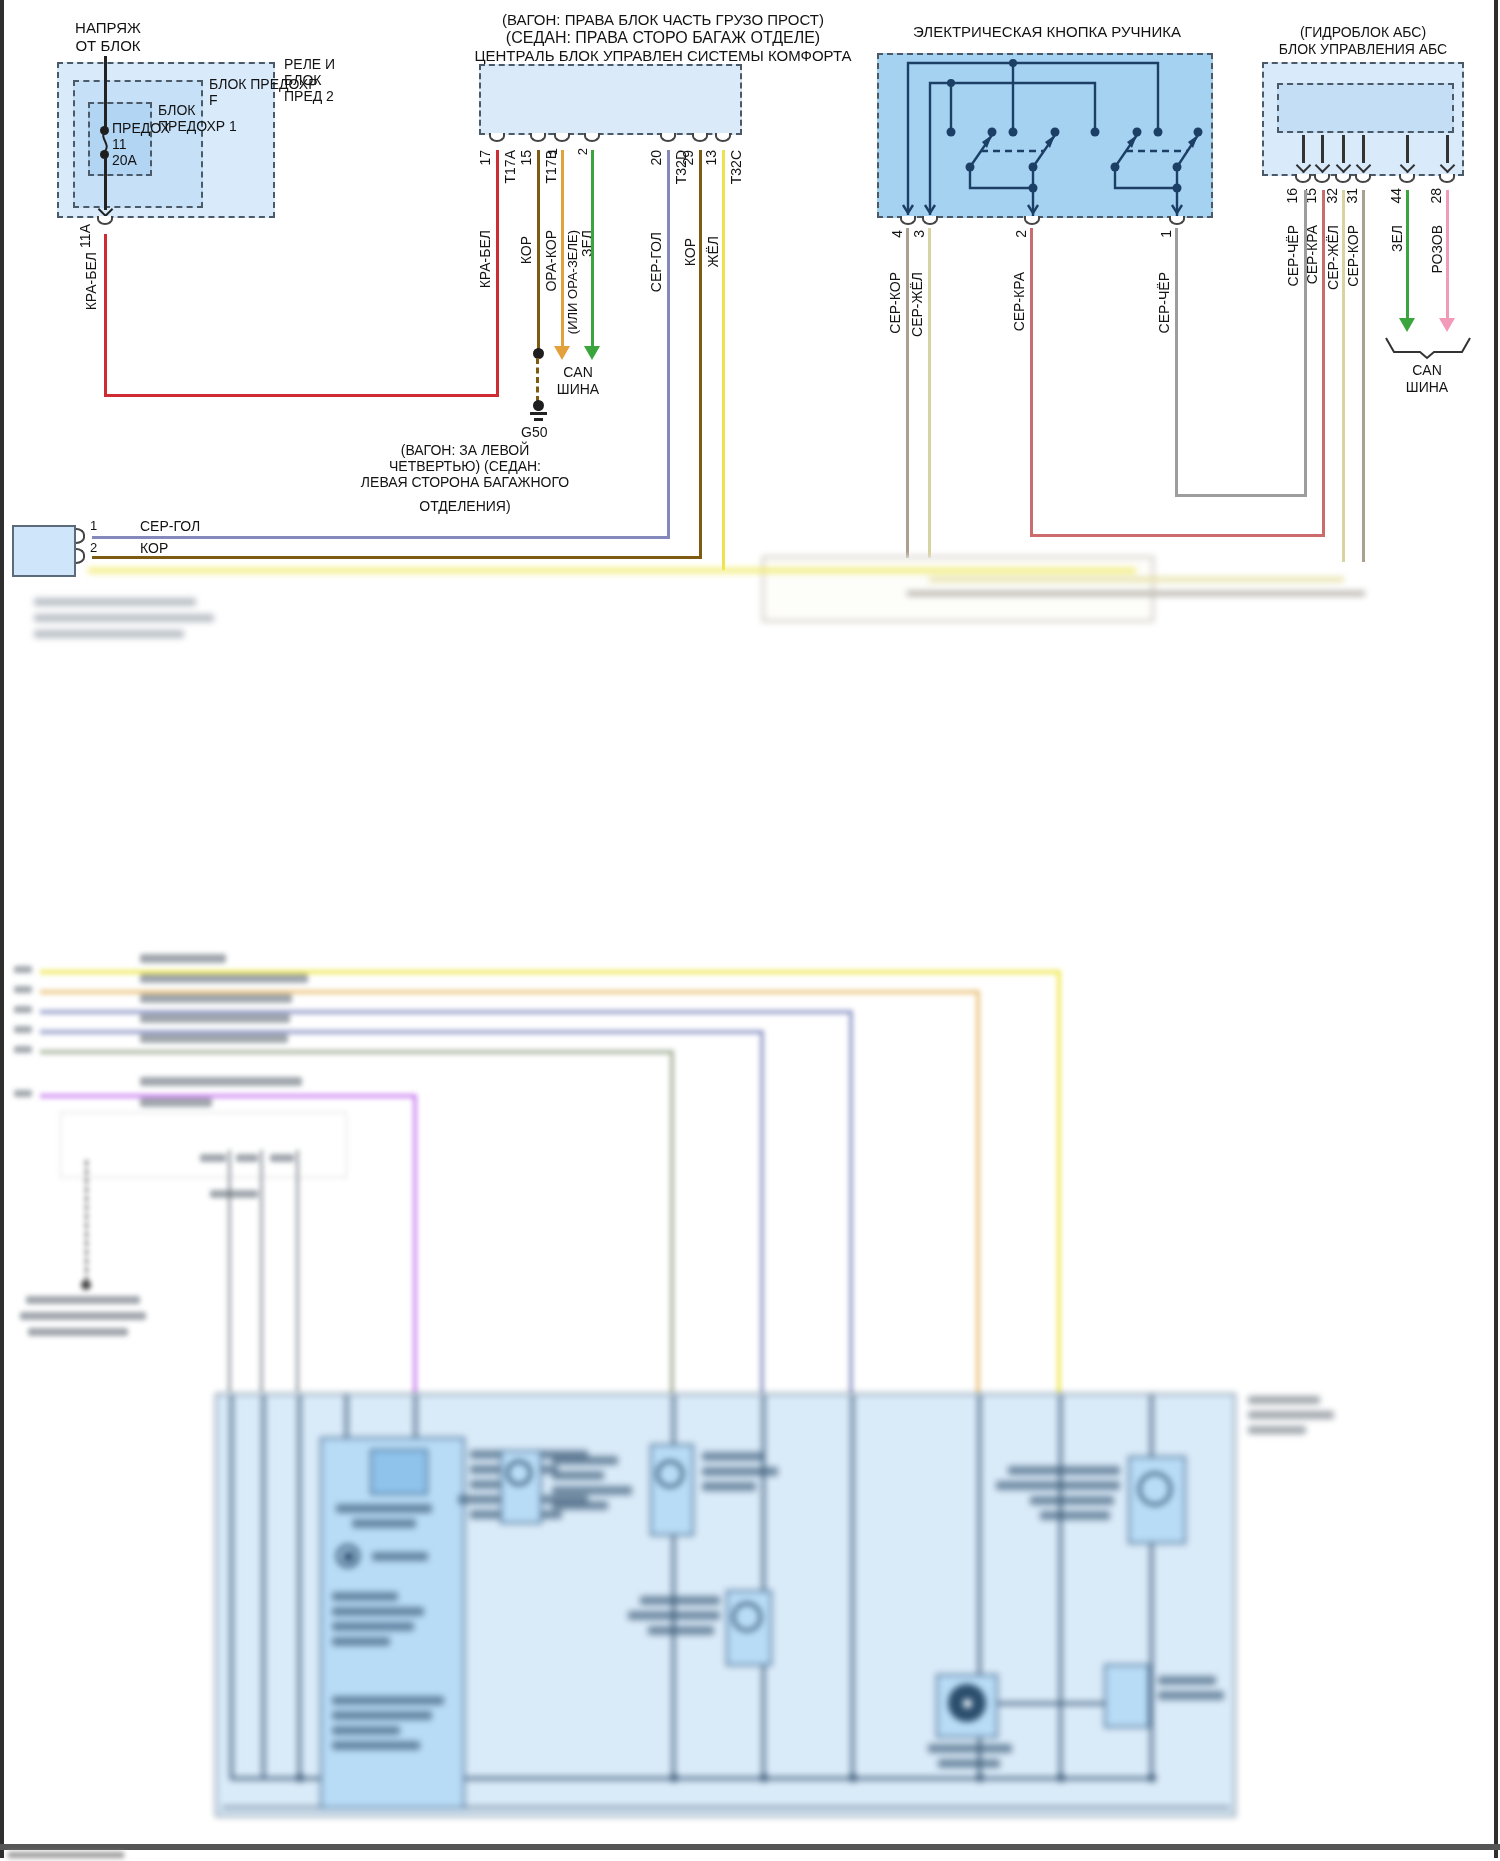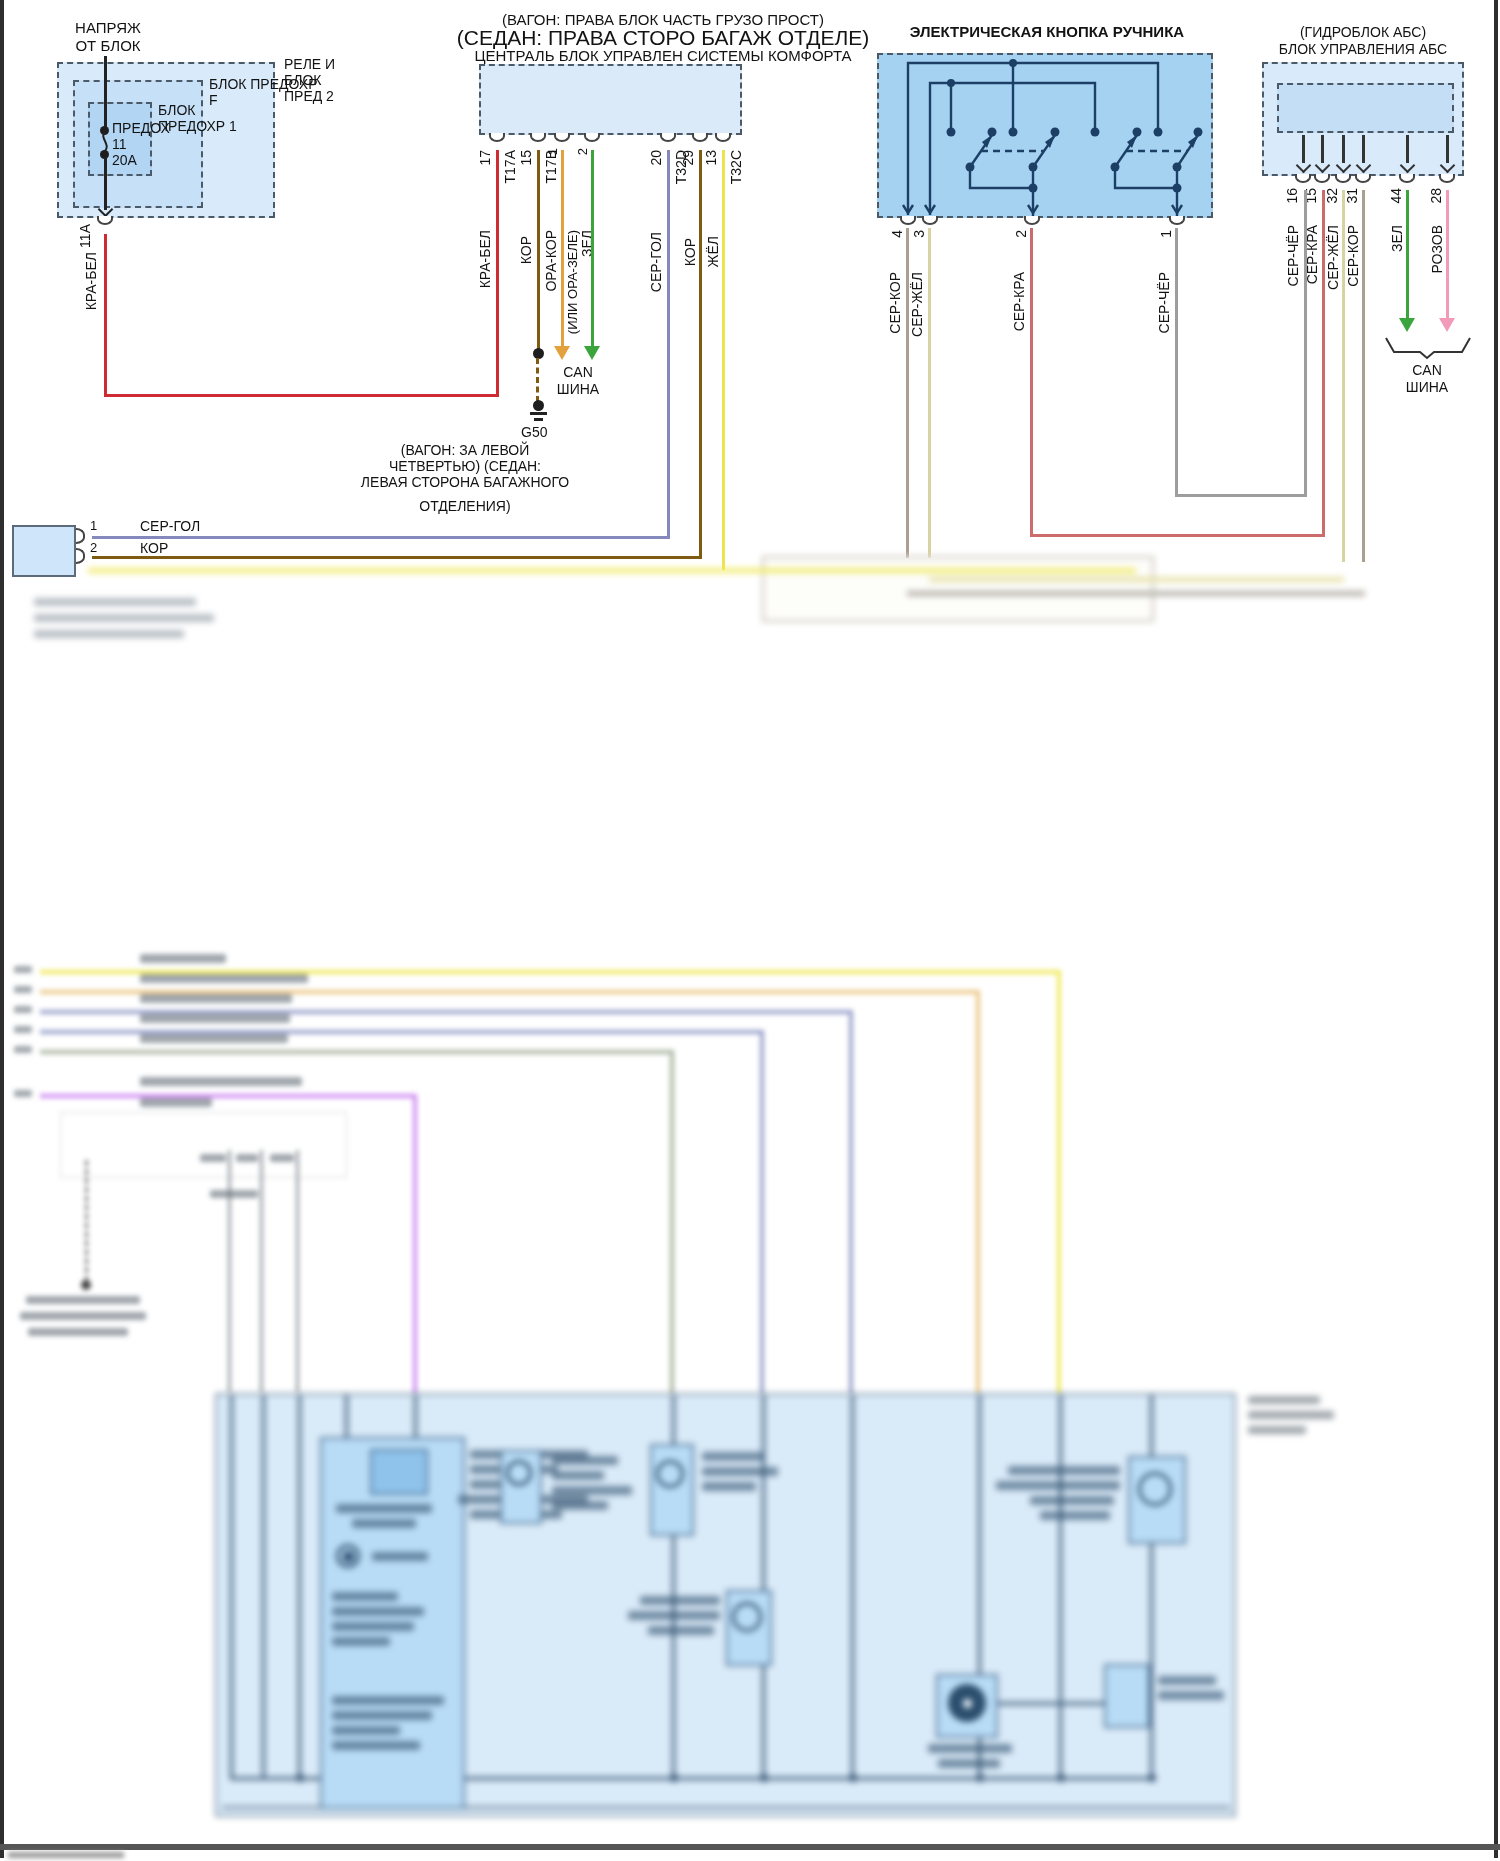--- a/index.html
+++ b/index.html
@@ -73,21 +73,21 @@
   <div class="chev" style="left:100px;top:204px;border-color:#222;"></div>
   <div class="arc" style="left:97px;top:216px;"></div>
   <div class="vt" style="left:78px;top:224px;">11А</div>
   <div class="vt" style="left:84px;top:252px;">КРА-БЕЛ</div>
 
   <div class="wv c-kra" style="left:104px;top:234px;height:162px;"></div>
   <div class="wh c-kra" style="left:104px;top:394px;width:395px;"></div>
   <div class="wv c-kra" style="left:496px;top:150px;height:246px;"></div>
 
   <div class="hl tc" style="left:428px;top:12px;width:470px;font-size:15px;">(ВАГОН: ПРАВА БЛОК ЧАСТЬ ГРУЗО ПРОСТ)</div>
-  <div class="hl tc" style="left:428px;top:30px;width:470px;font-size:21px;">(СЕДАН: ПРАВА СТОРО БАГАЖ ОТДЕЛЕ)</div>
+  <div class="hl tc" style="left:428px;top:30px;width:470px;font-size:16px;">(СЕДАН: ПРАВА СТОРО БАГАЖ ОТДЕЛЕ)</div>
   <div class="hl tc" style="left:428px;top:48px;width:470px;font-size:15px;">ЦЕНТРАЛЬ БЛОК УПРАВЛЕН СИСТЕМЫ КОМФОРТА</div>
   <div class="dbox f-mod" style="left:479px;top:64px;width:263px;height:71px;"></div>
 
   <div class="arc" style="left:489px;top:133px;"></div>
   <div class="arc" style="left:530px;top:133px;"></div>
   <div class="arc" style="left:554px;top:133px;"></div>
   <div class="arc" style="left:584px;top:133px;"></div>
   <div class="arc" style="left:660px;top:133px;"></div>
   <div class="arc" style="left:692px;top:133px;"></div>
   <div class="arc" style="left:715px;top:133px;"></div>
@@ -138,21 +138,21 @@
   <div class="solidbox" style="left:12px;top:525px;width:64px;height:52px;background:#cfe6fa;border:2.5px solid #5b6b7a;"></div>
   <div class="arcr" style="left:76px;top:528px;"></div>
   <div class="arcr" style="left:76px;top:548px;"></div>
   <div class="hl sm" style="left:90px;top:518px;">1</div>
   <div class="hl sm" style="left:90px;top:540px;">2</div>
   <div class="wh c-sergol" style="left:92px;top:536px;width:578px;"></div>
   <div class="wh c-kor" style="left:92px;top:556px;width:610px;"></div>
   <div class="hl" style="left:140px;top:518px;">СЕР-ГОЛ</div>
   <div class="hl" style="left:140px;top:540px;">КОР</div>
 
-  <div class="hl tc" style="left:870px;top:24px;width:354px;font-size:15px;font-weight:bold;">ЭЛЕКТРИЧЕСКАЯ КНОПКА РУЧНИКА</div>
+  <div class="hl tc" style="left:870px;top:24px;width:354px;font-size:15px;">ЭЛЕКТРИЧЕСКАЯ КНОПКА РУЧНИКА</div>
   <div class="dbox f-btn" style="left:877px;top:53px;width:336px;height:165px;"></div>
   <svg class="el" style="left:879px;top:55px;" width="336" height="163" viewBox="0 0 336 163">
     <g stroke="#1c3f66" stroke-width="2.4" fill="none">
       <path d="M29,160 V8 H279 V77"></path>
       <path d="M134,8 V77"></path>
       <path d="M51,160 V28 H216 V77"></path>
       <path d="M72,28 V77"></path>
       <path d="M91,112 L113,80"></path>
         <path d="M154,112 L176,80"></path>
       <path d="M236,112 L258,80"></path>

